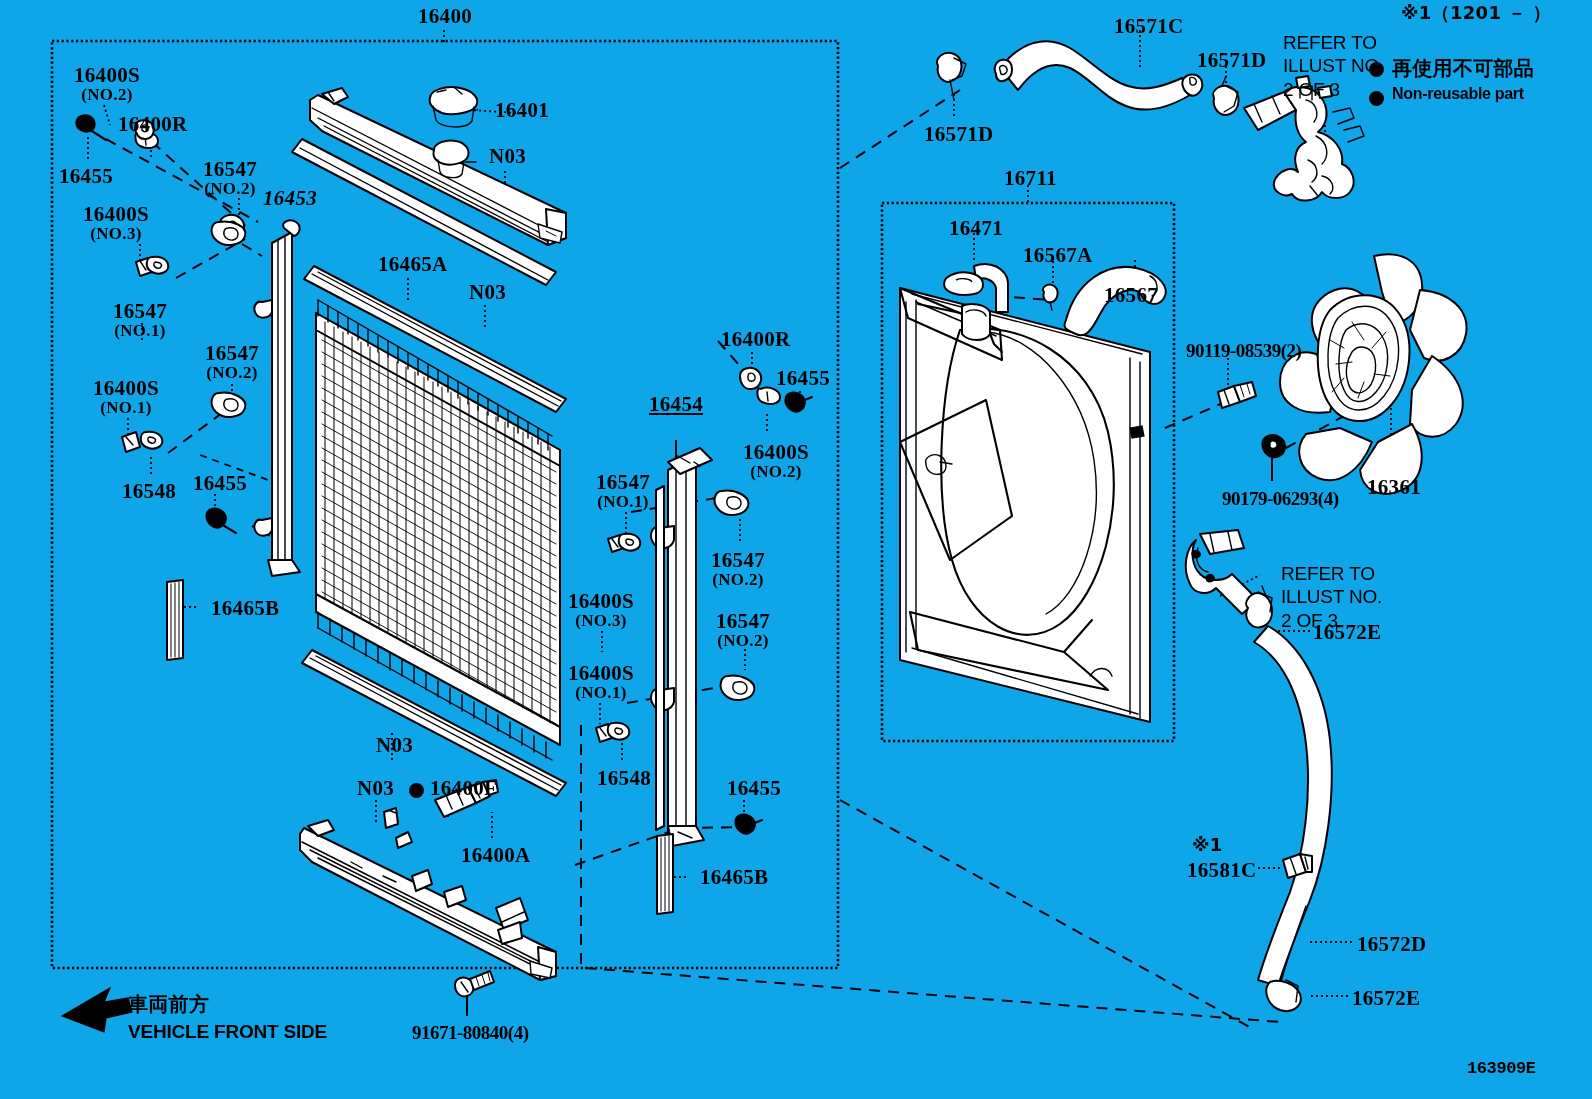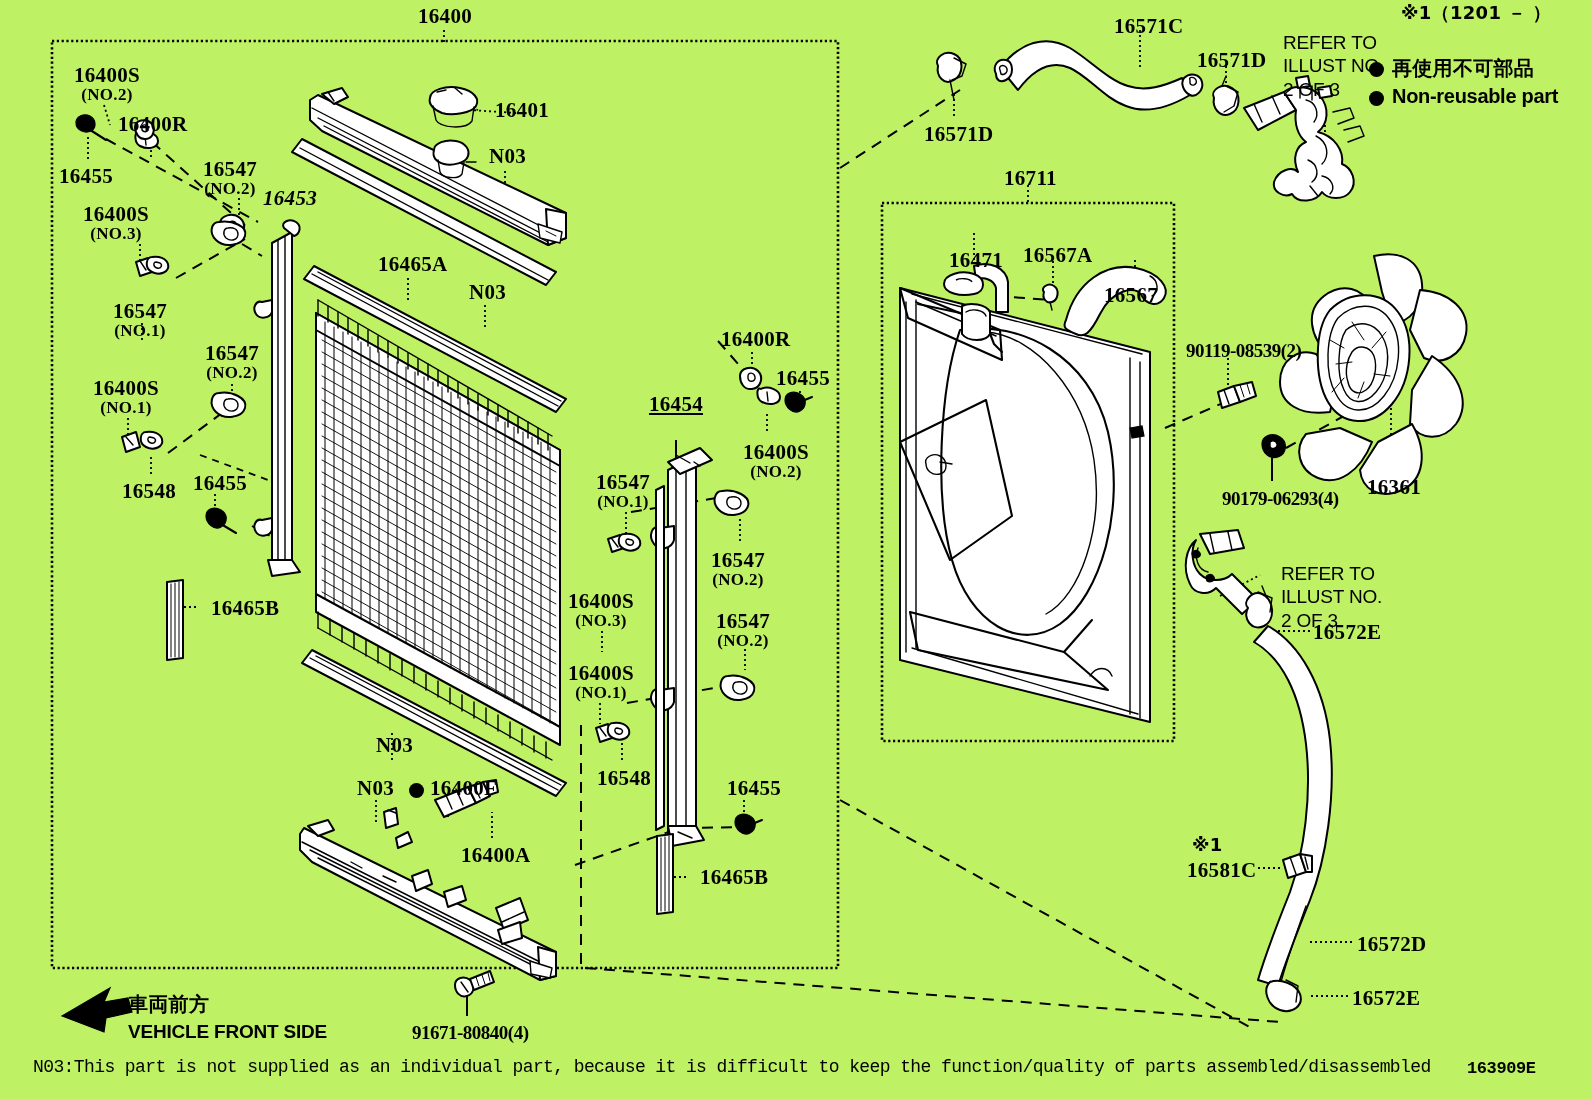--- a/index.html
+++ b/index.html
@@ -4,21 +4,21 @@
 <style>
   html, body {
     margin: 0;
     padding: 0;
     background: #ffffff;
   }
   #root {
     position: relative;
     width: 1592px;
     height: 1099px;
-    background: #bef264;
+    background: #0ea5e9;
     font-family: "Liberation Sans", sans-serif;
     color: #000000;
     overflow: hidden;
   }
   
   .lbl {
     position: absolute;
     font-family: "Liberation Serif", serif;
     font-weight: bold;
     font-size: 21px;
@@ -42,21 +42,21 @@
     font-family: "Liberation Sans", sans-serif;
     font-weight: normal;
     font-size: 19px;
     line-height: 1.22;
     letter-spacing: -0.2px;
     white-space: pre-line;
   }
   .lbl.legend-txt {
     font-family: "Liberation Sans", sans-serif;
     font-weight: bold;
-    font-size: 20px;
+    font-size: 16px;
     letter-spacing: -0.3px;
   }
   .lbl.front {
     font-family: "Liberation Sans", sans-serif;
     font-weight: bold;
     font-size: 19px;
     line-height: 1.25;
     letter-spacing: -0.2px;
   }
   .lbl.note {
@@ -773,21 +773,21 @@
 
   <div class="lbl" style="left:1197px; top:50px;">
     <span>16571D</span></div>
 
   <div class="lbl" style="left:924px; top:124px;">
     <span>16571D</span></div>
 
   <div class="lbl" style="left:1004px; top:168px;">
     <span>16711</span></div>
 
-  <div class="lbl" style="left:949px; top:218px;margin-top:32px;">
+  <div class="lbl" style="left:949px; top:218px;">
     <span>16471</span></div>
 
   <div class="lbl" style="left:1023px; top:245px;">
     <span>16567A</span></div>
 
   <div class="lbl" style="left:1104px; top:285px;">
     <span>16567</span></div>
 
   <div class="lbl mono" style="left:1186px; top:341px;">
     <span>90119-08539(2)</span></div>
@@ -835,19 +835,17 @@
 
   <span class="dot" style="left:1369px; top:91px;"></span>
   <div class="lbl legend-txt" style="left:1392px; top:86px;">
     <span>Non-reusable part</span></div>
 
   <div class="lbl jp" style="left:128px; top:994px;">
     <span>車両前方</span></div>
   <div class="lbl front" style="left:128px; top:1020px;">
     <span>VEHICLE FRONT SIDE</span></div>
 
-  <div class="lbl note" style="left:33px; top:1058px;">
-    <span>N03:This part is not supplied as an individual part, because it is difficult to keep the function/quality of parts assembled/disassembled</span></div>
 
   <div class="lbl diagid" style="left:1467px; top:1060px;">
     <span>163909E</span></div>
 
 </div>
 
 </body></html>

